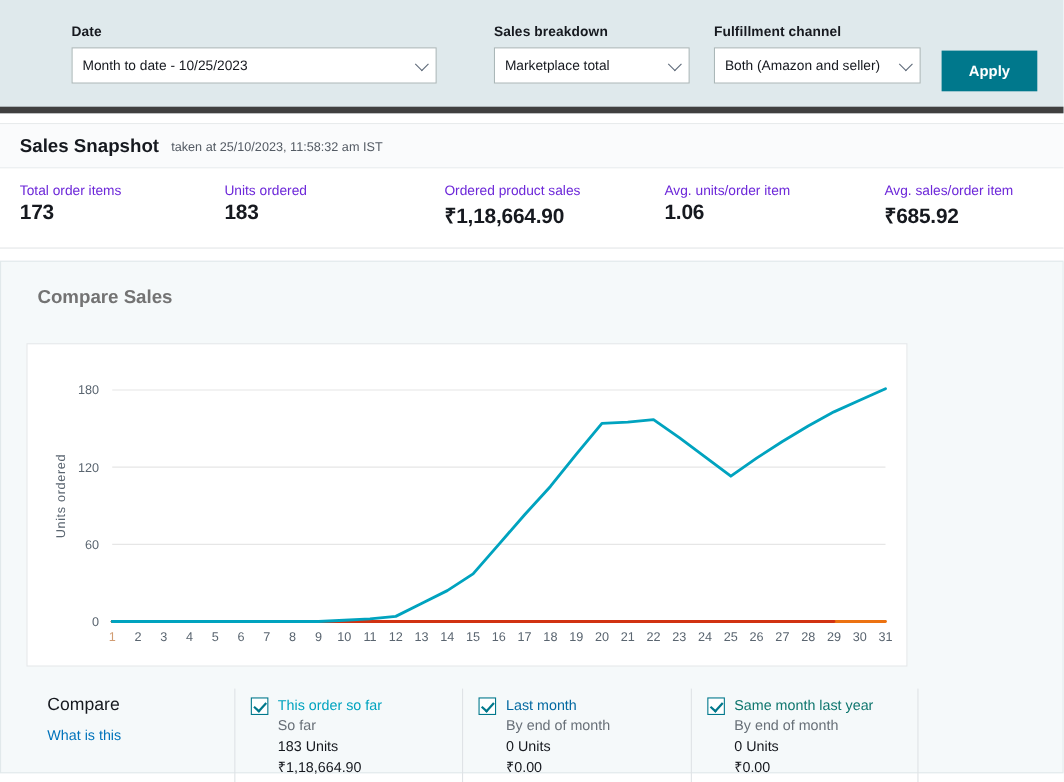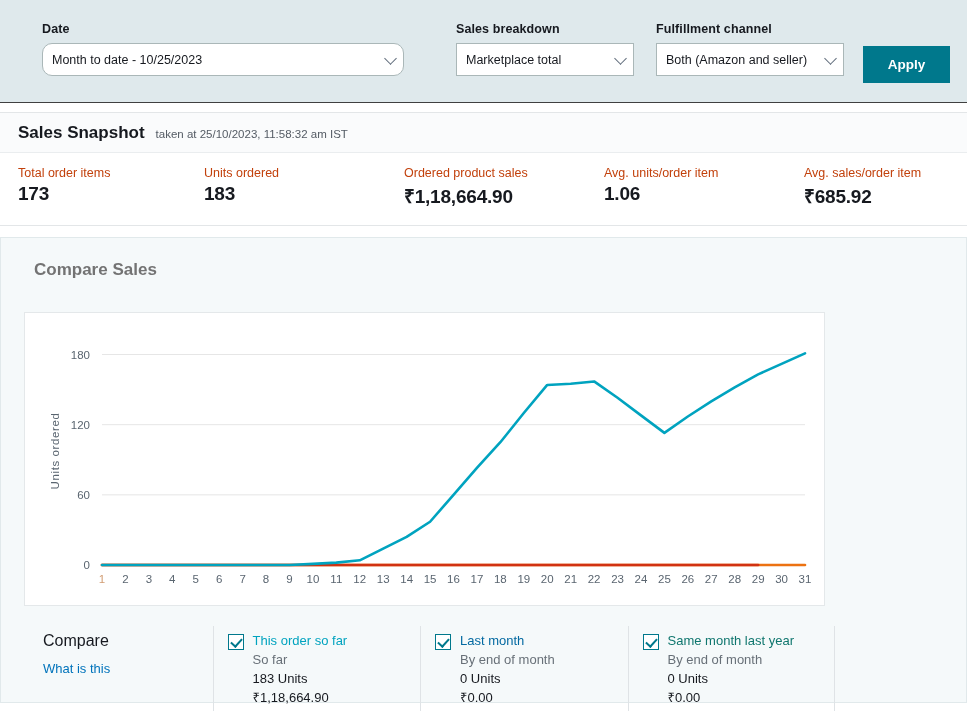--- a/index.html
+++ b/index.html
@@ -9,41 +9,41 @@
     font-family: "Liberation Sans", sans-serif;
     background: #ffffff;
     color: #16191f;
     overflow: hidden;
   }
 
   
   .filter-bar {
     background: #dfe9ec;
     height: 103px;
-    padding: 22px 0 0 42px;
+    padding: 22px 0 0 65px;
     display: flex;
     align-items: flex-start;
-    border-bottom: 1px solid #404040;
+    border-bottom: 6px solid #404040;
   }
   .filter-group { display: flex; flex-direction: column; }
   .filter-label {
     font-size: 12.5px; font-weight: bold; color: #16191f;
     margin-bottom: 7px; letter-spacing: .1px;
   }
   .select-box {
     position: relative;
     height: 33px;
     background: #ffffff;
     border: 1px solid #aab7b8;
     display: flex; align-items: center;
     padding: 0 26px 0 9px;
     font-size: 12.5px; color: #16191f;
     white-space: nowrap;
   }
-  .select-box.date { width: 362px; border-radius: 10px; }
+  .select-box.date { width: 332px; }
   .select-box.breakdown { width: 178px; }
   .select-box.channel { width: 188px; }
   .chev {
     position: absolute; right: 8px; top: 50%;
     width: 9px; height: 9px; margin-top: -6px;
     border-right: 1.6px solid #5f6b7a;
     border-bottom: 1.6px solid #5f6b7a;
     transform: rotate(45deg);
   }
   .gap-a { width: 52px; }
@@ -71,21 +71,21 @@
     height: 40px;
     display: flex; align-items: center;
     padding-left: 18px;
     border-bottom: 1px solid #eaedef;
     background: #fafbfc;
   }
   .snapshot-title { font-size: 17px; font-weight: bold; color: #16191f; }
   .snapshot-sub { font-size: 11.5px; color: #545b64; margin-left: 11px; padding-top: 3px; }
   .metrics { display: flex; padding: 13px 0 16px 18px; }
   .metric { display: flex; flex-direction: column; }
-  .metric-label { font-size: 12.5px; color: #c2410c; margin-bottom: 3px; }
+  .metric-label { font-size: 12.5px; color: #6d28d9; margin-bottom: 3px; }
   .metric-value { font-size: 19px; font-weight: bold; color: #16191f; letter-spacing: -.2px; }
   .m0 { width: 186px; }
   .m1 { width: 200px; }
   .m2 { width: 200px; }
   .m3 { width: 200px; }
 
   
   .compare-card {
     margin-top: 11px;
     background: #f5f9fa;

